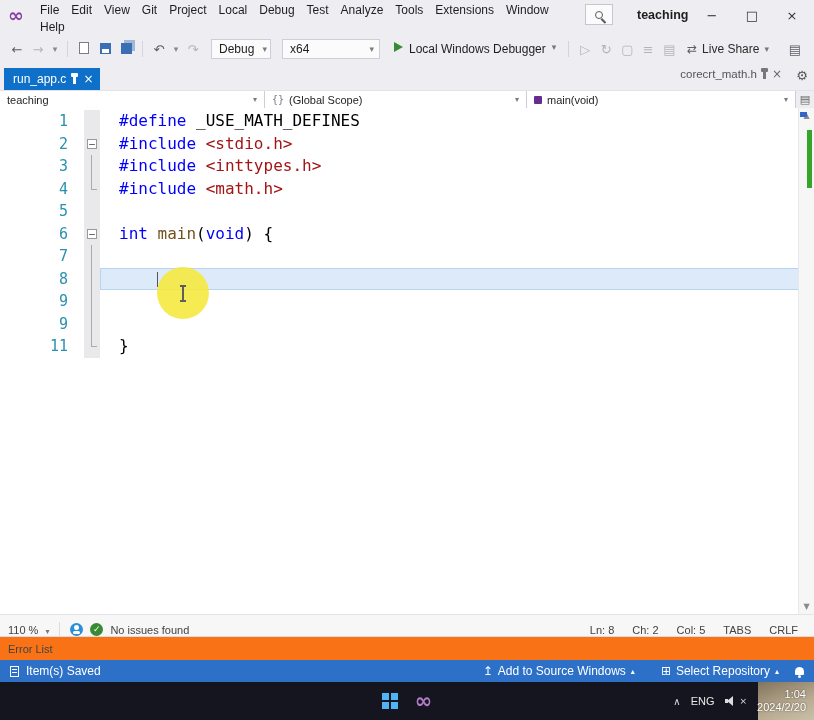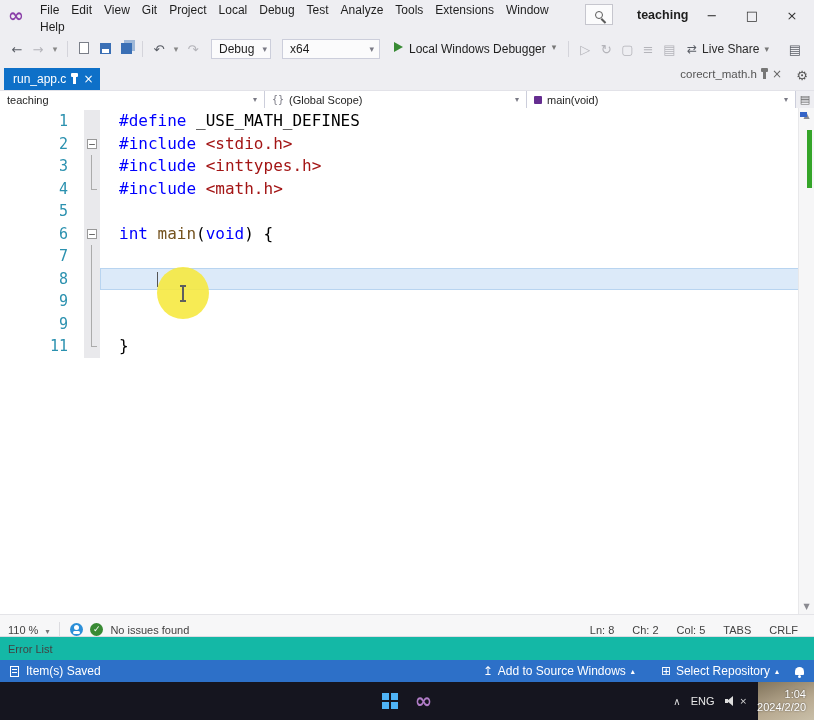--- a/index.html
+++ b/index.html
@@ -94,21 +94,21 @@
   .docbar{height:22px;background:#F7F7F8;border-top:1px solid #E4E4E8;display:flex;align-items:flex-end;font-size:11px;color:#424242;padding:0 8px;gap:7px}
   .zoom-chev{font-size:8px;color:#777}
   .docbar-sep{width:1px;height:14px;background:#DCDCE0;margin:0 3px}
   .a11y-ic{width:13px;height:13px;border-radius:50%;background:#2B8FD8;position:relative}
   .a11y-ic::before{content:'';position:absolute;left:4px;top:2px;width:5px;height:5px;border-radius:50%;background:#fff}
   .a11y-ic::after{content:'';position:absolute;left:3px;top:8px;width:7px;height:3px;border-radius:2px;background:#fff}
   .health-check{width:13px;height:13px;border-radius:50%;background:#388A34;color:#fff;font-size:9px;line-height:13px;text-align:center}
   .doc-right{margin-left:auto;display:flex;gap:18px;padding-right:8px}
 
   
-  .errorlist-row{height:24px;display:flex;align-items:center;padding-left:8px;font-size:11px;color:#424242;background:#14b8a6;border-top:1px solid #DCDCE2}
+  .errorlist-row{height:24px;display:flex;align-items:center;padding-left:8px;font-size:11px;color:#424242;background:#f97316;border-top:1px solid #DCDCE2}
 
   
   .statusbar{height:22px;background:#2D70C8;color:#fff;display:flex;align-items:center;font-size:12px;padding:0 10px;gap:7px}
   .doc-ic{width:9px;height:11px;border:1px solid #fff;position:relative}
   .doc-ic::before{content:'';position:absolute;left:1px;top:2px;width:5px;height:1px;background:#fff;box-shadow:0 3px 0 #fff}
   .sb-right{margin-left:auto;display:flex;align-items:center;gap:8px}
   .sb-item{display:flex;align-items:center;gap:5px}
   .sb-chev{font-size:8px}
   .sb-gap{width:10px}
   .bell{width:9px;height:8px;background:#fff;border-radius:5px 5px 1px 1px;position:relative;margin-left:8px}

